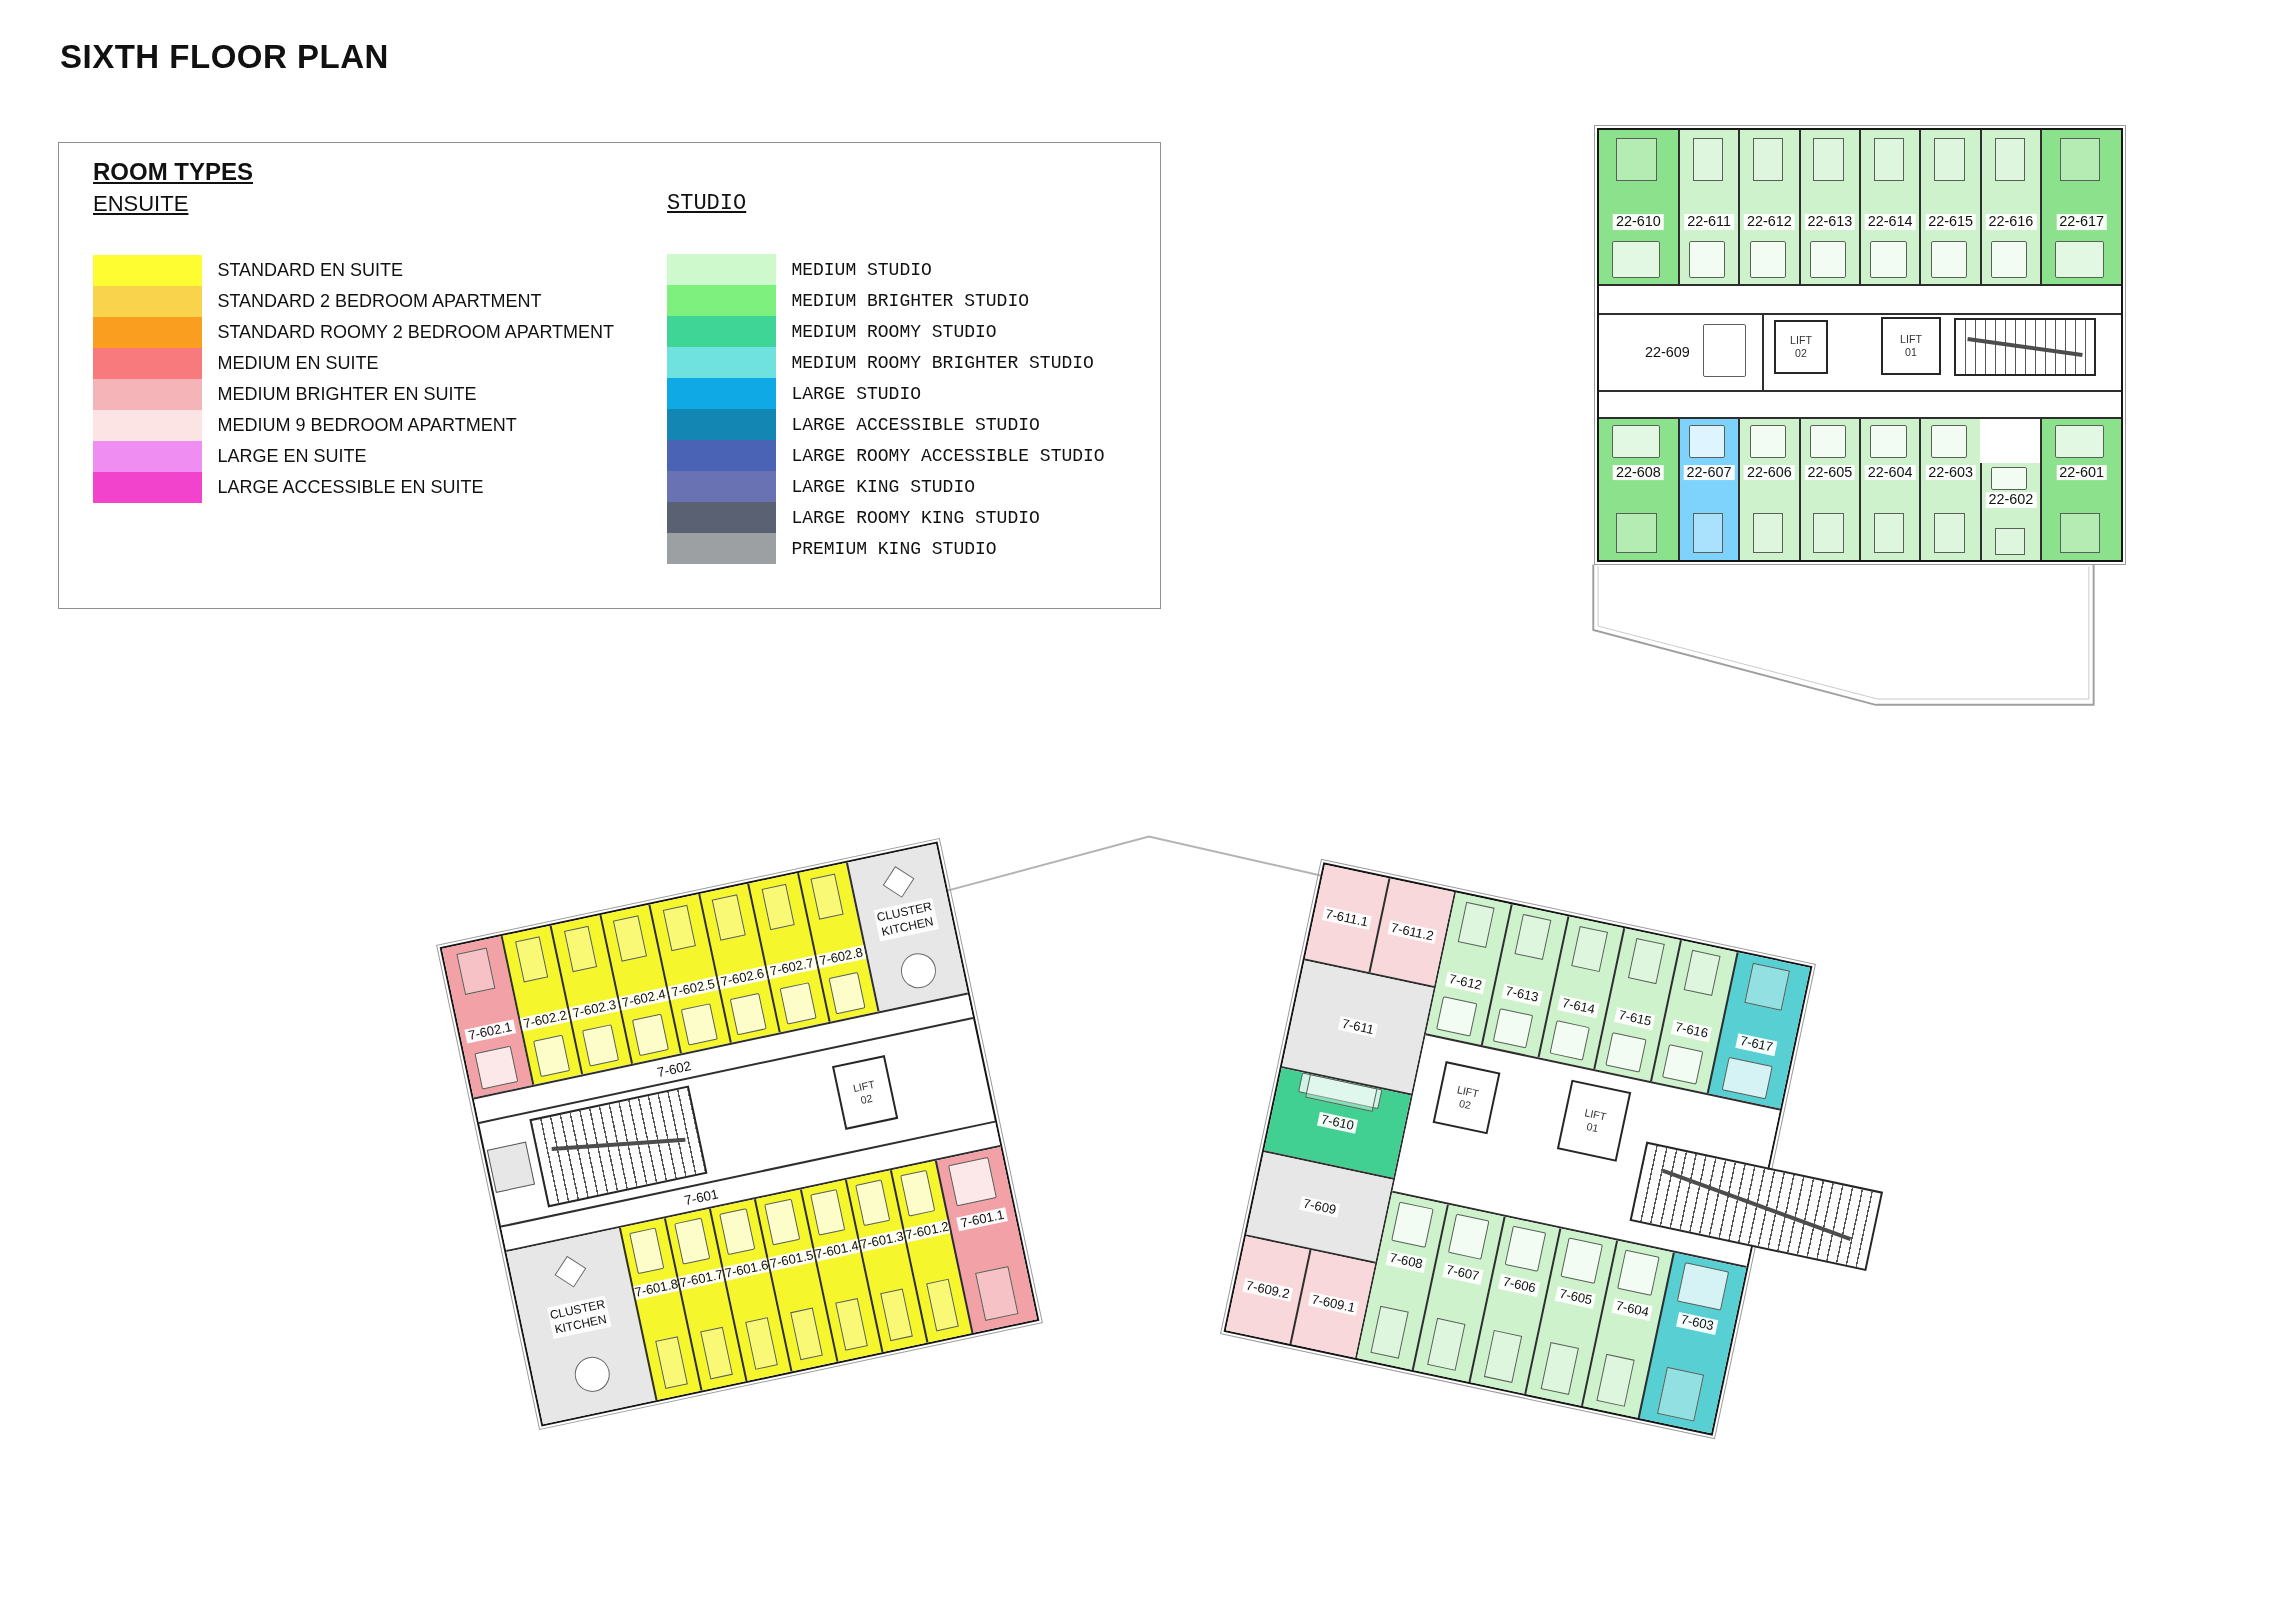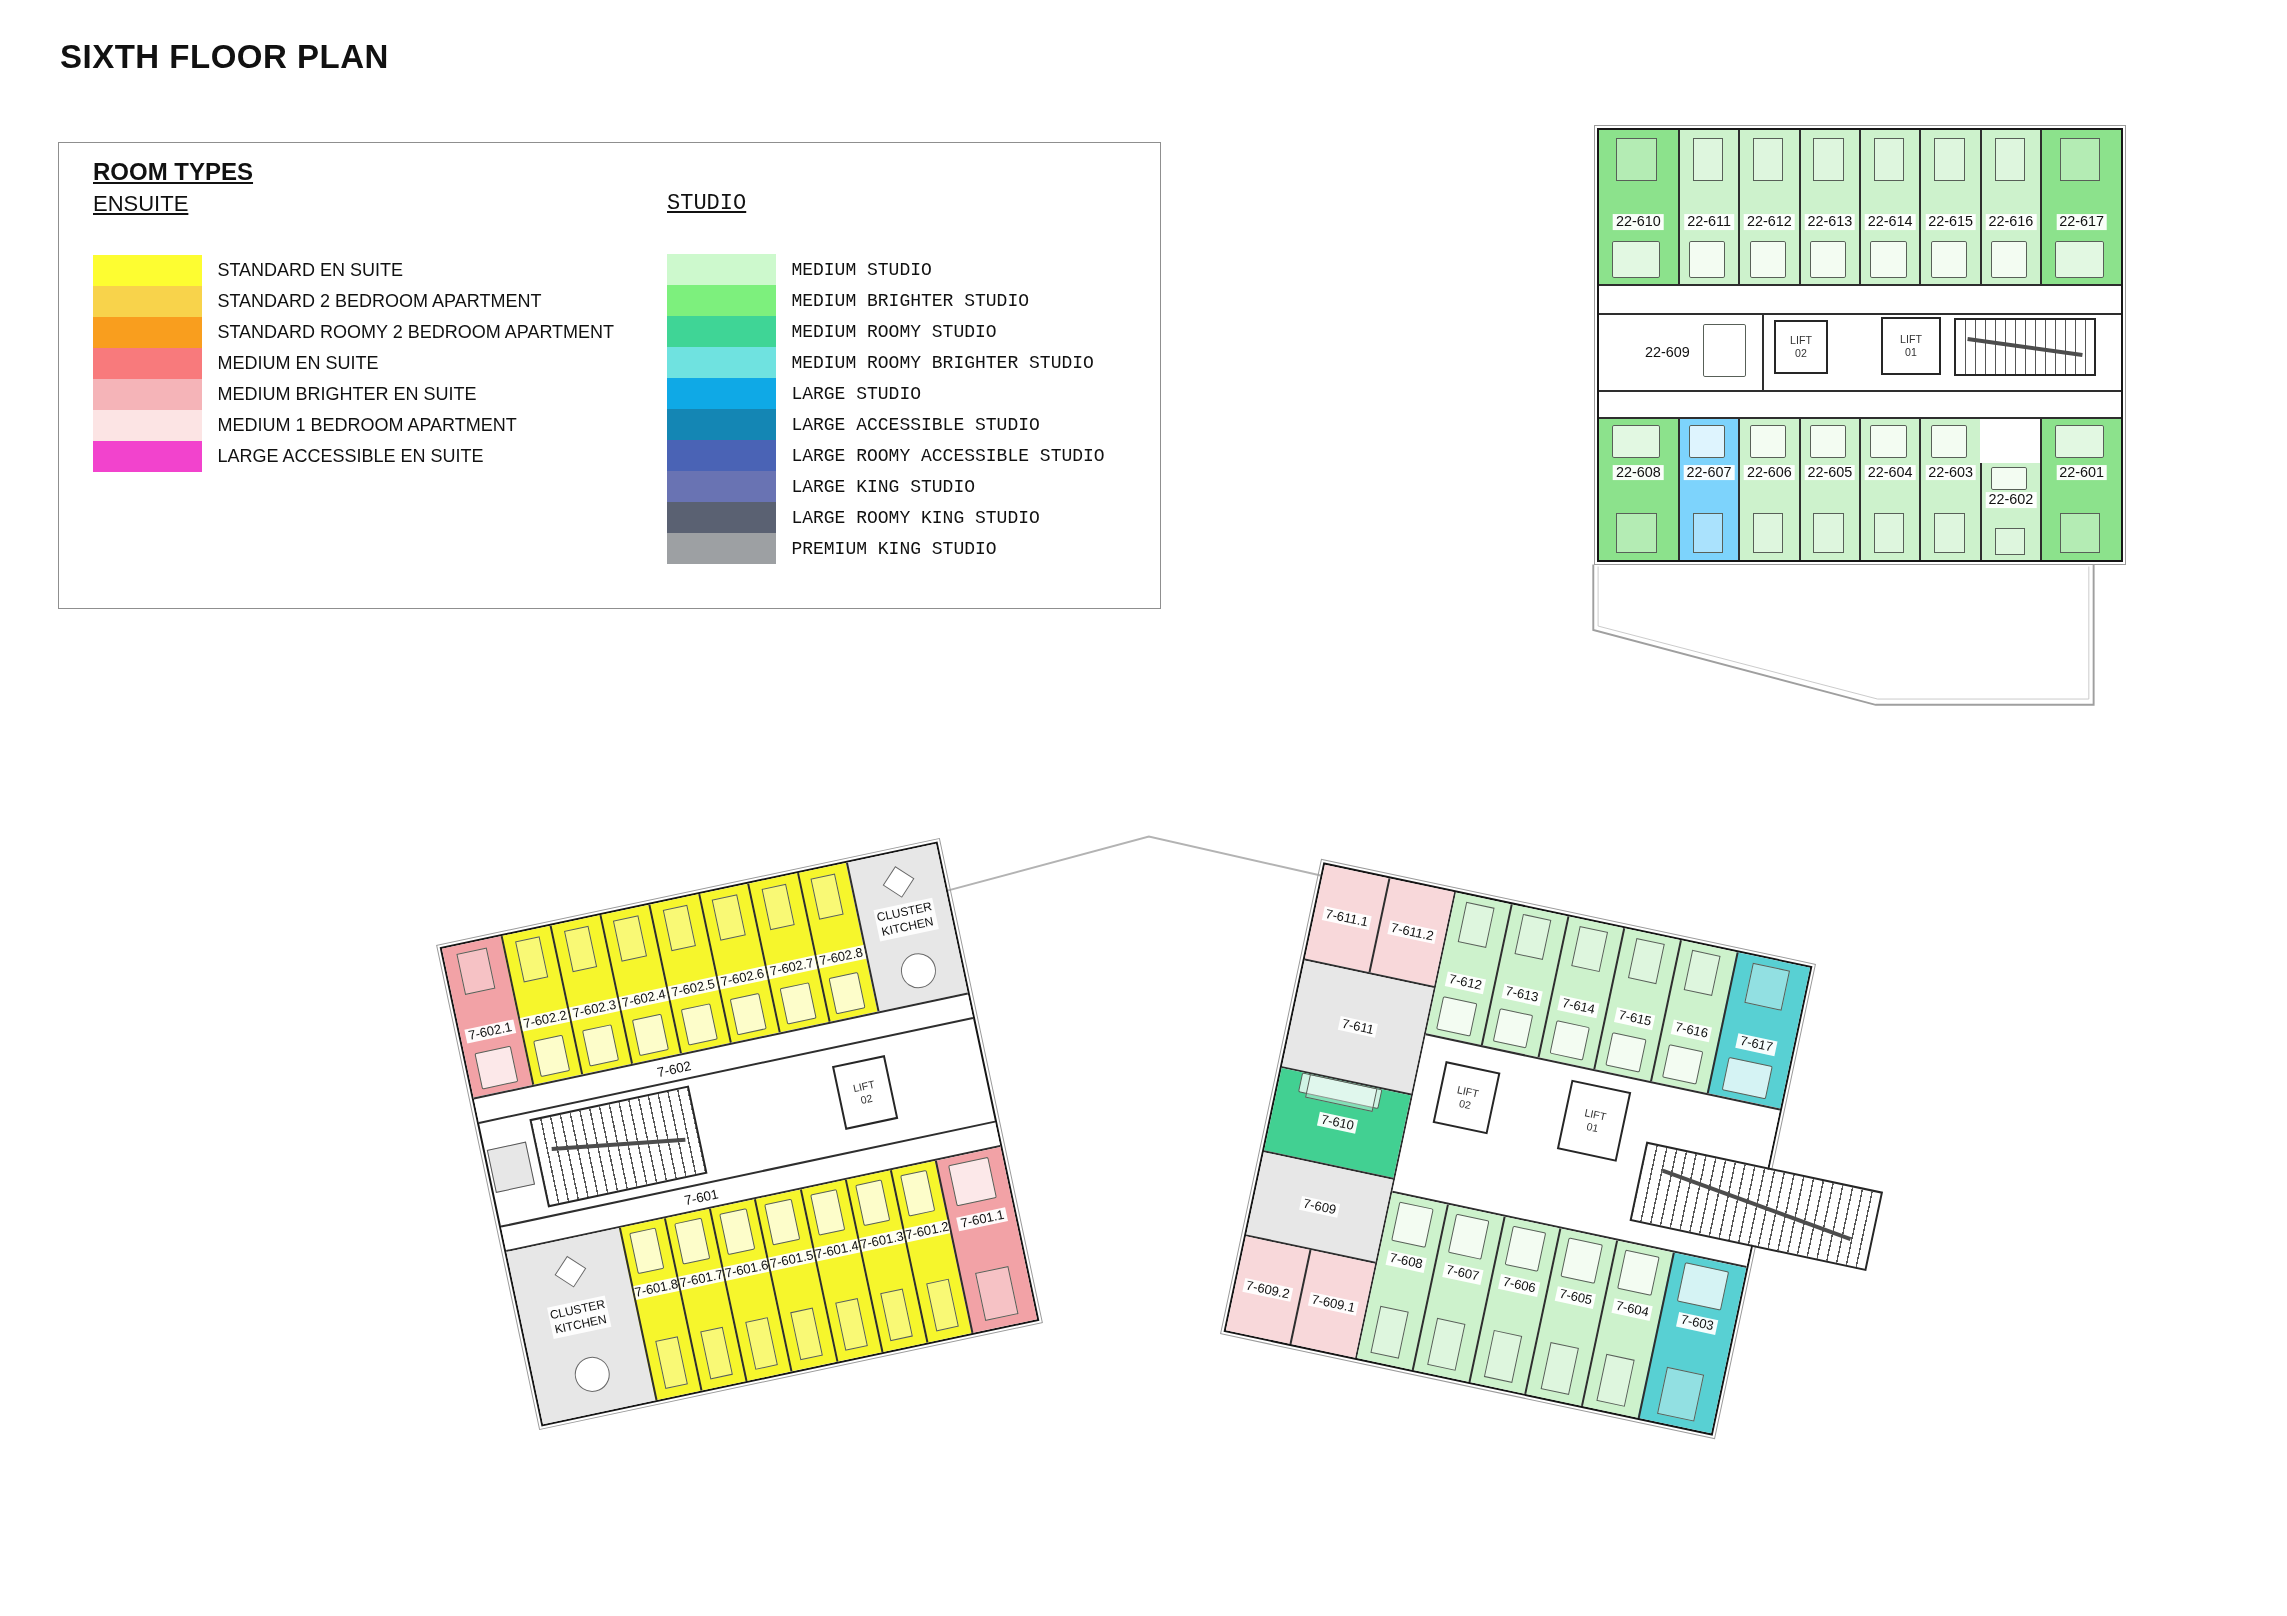--- a/index.html
+++ b/index.html
@@ -137,21 +137,25 @@
           <div class="lrow">
             <span class="swatch" style="background: rgb(248, 122, 124);"></span>
             <span class="llabel">MEDIUM EN SUITE</span>
           </div>
           <div class="lrow">
             <span class="swatch" style="background: rgb(245, 180, 184);"></span>
             <span class="llabel">MEDIUM BRIGHTER EN SUITE</span>
           </div>
           <div class="lrow">
             <span class="swatch" style="background: rgb(252, 228, 228);"></span>
-            <span class="llabel">MEDIUM 1 BEDROOM APARTMENT</span>
+            <span class="llabel">MEDIUM 9 BEDROOM APARTMENT</span>
+          </div>
+          <div class="lrow">
+            <span class="swatch" style="background: rgb(240, 141, 243);"></span>
+            <span class="llabel">LARGE EN SUITE</span>
           </div>
           <div class="lrow">
             <span class="swatch" style="background: rgb(242, 67, 205);"></span>
             <span class="llabel">LARGE ACCESSIBLE EN SUITE</span>
           </div>
         </div>
     </div>
     <div class="col c1">
       <h3>STUDIO</h3>
       <div class="items">

